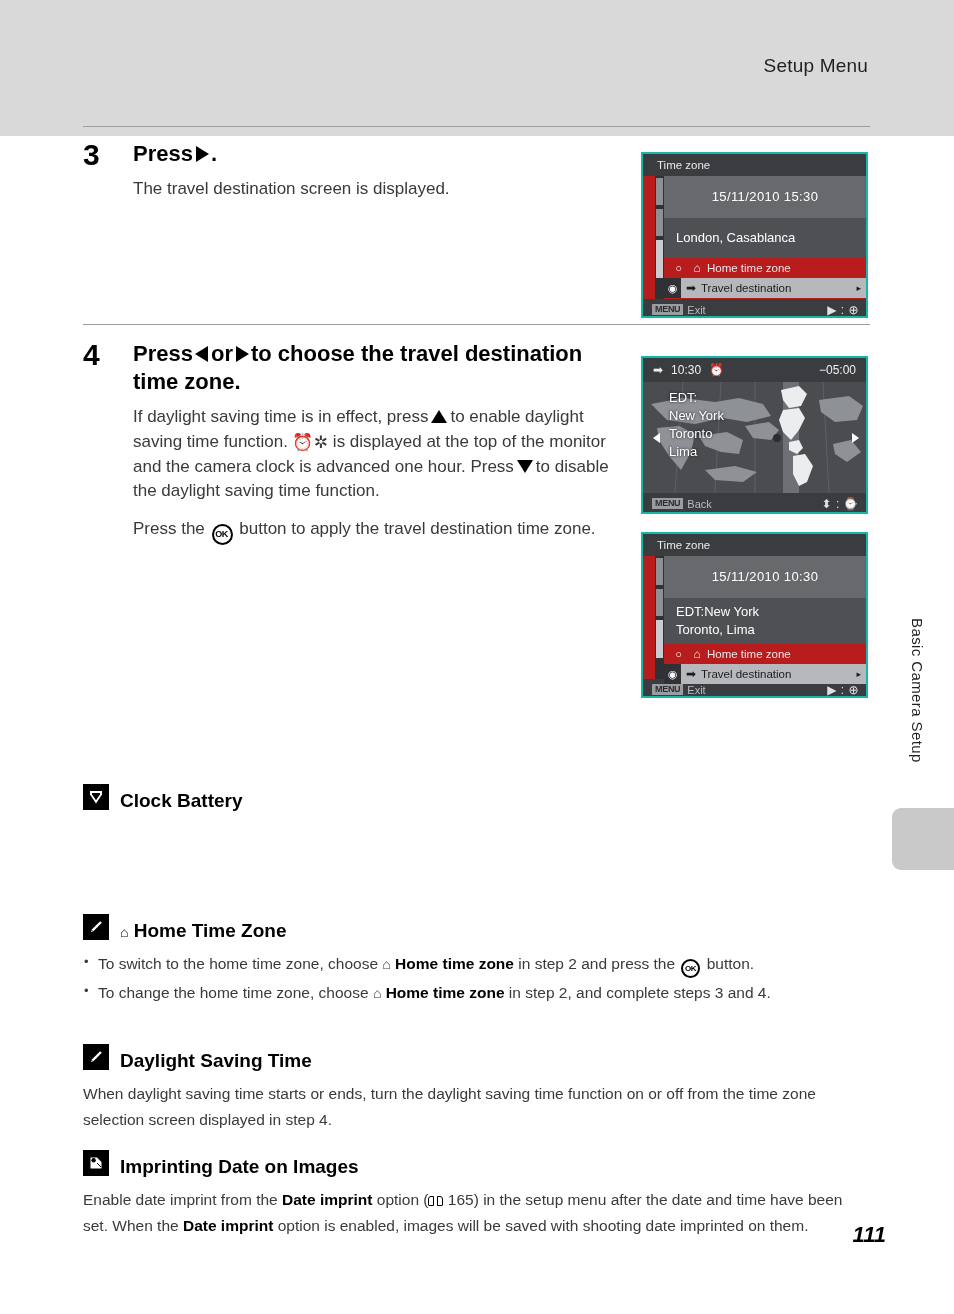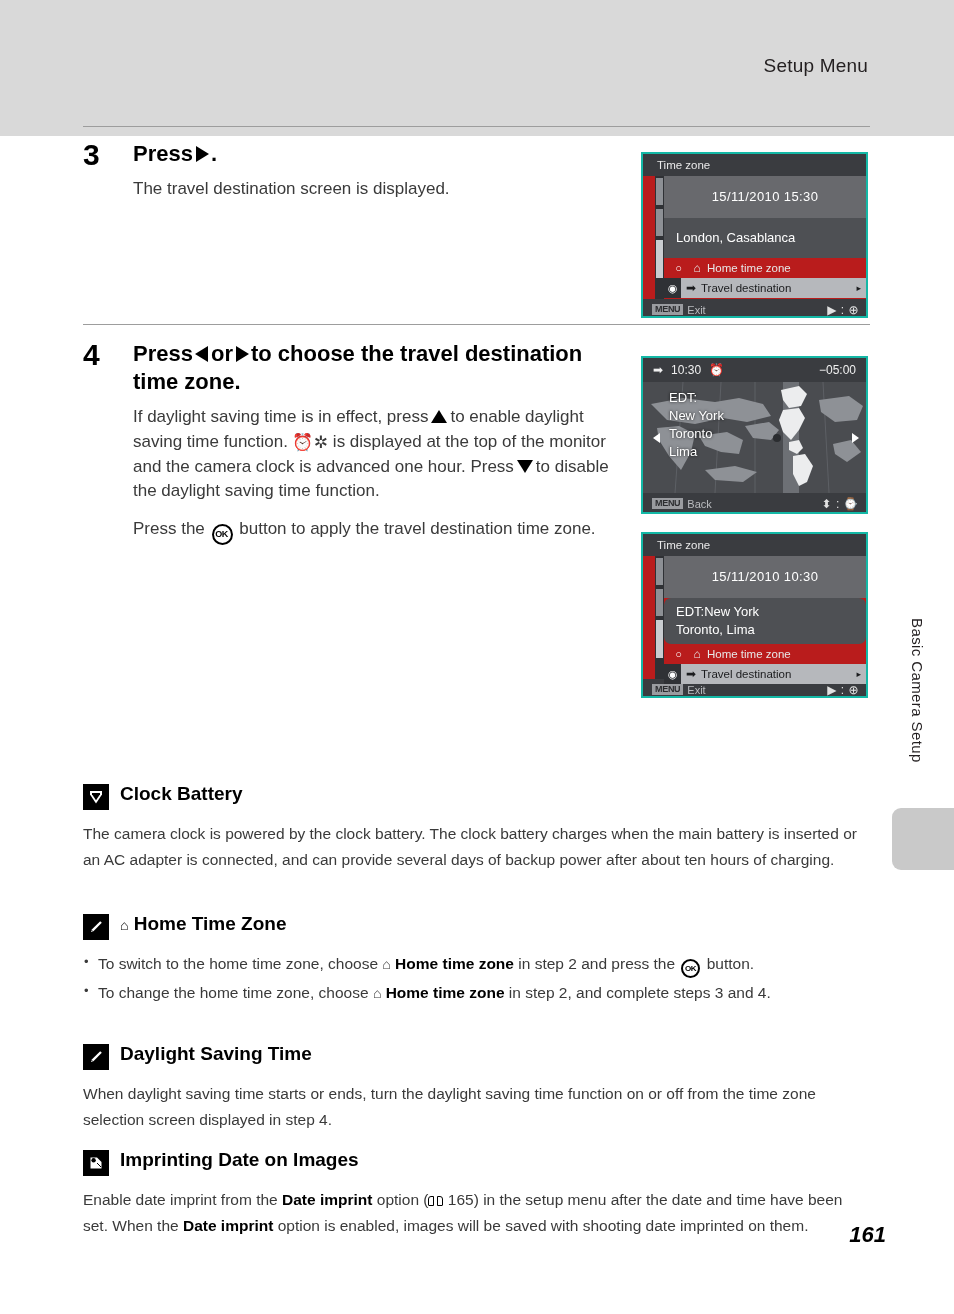--- a/index.html
+++ b/index.html
@@ -184,21 +184,21 @@
     height: 40px;
     background: #4e5054;
     padding-left: 12px;
     font-size: 13px;
     color: #ffffff;
     display: flex;
     flex-direction: column;
     justify-content: center;
   }
   .lcd-citybar .ln { line-height: 1.35; }
-  .lcd-citybar.two-line { height: 46px; border-radius: 7px; }
+  .lcd-citybar.two-line { height: 46px; }
 
   .lcd-opt {
     margin-left: 9px;
     height: 20px;
     display: flex;
     align-items: center;
     font-size: 11.5px;
     color: #e7e7e7;
     padding-left: 6px;
     box-sizing: border-box;
@@ -309,21 +309,21 @@
   }
 
   
   .note {
     position: absolute;
     left: 83px;
     width: 787px;
   }
   .note-head {
     display: flex;
-    align-items: flex-start;
+    align-items: flex-end;
     margin-bottom: 11px;
   }
   .note-badge {
     width: 26px; height: 26px;
     background: #000;
     color: #fff;
     flex: none;
     display: flex;
     align-items: center;
     justify-content: center;
@@ -565,21 +565,20 @@
   <div class="note" id="note-clock">
     <div class="note-head">
       <div class="note-badge">
         <svg width="16" height="16" viewBox="0 0 16 16">
             <path d="M2 2 H14 V5.5 L8 14.5 L2 5.5 Z" fill="#ffffff"></path>
             <path d="M4 4 H12 V5.2 L8 11.2 L4 5.2 Z" fill="#000000"></path>
           </svg>
       </div>
       <div class="note-title">Clock Battery</div>
     </div>
-    <div class="note-body">The camera clock is powered by the clock battery. The clock battery charges when the main battery is inserted or an AC adapter is connected, and can provide several days of backup power after about ten hours of charging.</div>
   </div>
 
   <div class="note" id="note-home">
     <div class="note-head">
       <div class="note-badge">
         <svg width="16" height="16" viewBox="0 0 16 16">
             <path d="M12.2 2.2 L13.8 3.8 L5.4 12.2 L3 13 L3.8 10.6 Z" fill="#ffffff"></path>
             <path d="M3.6 11.2 L4.8 12.4" stroke="#000" stroke-width="0.9"></path>
           </svg>
       </div>
@@ -638,13 +637,13 @@
       <b>Date imprint</b>
       <span>option is enabled, images will be saved with shooting date imprinted on them.</span>
     </div>
   </div>
 
 </div>
 
 <div class="side-tab-text">Basic Camera Setup</div>
 <div class="side-tab-block"></div>
 
-<div class="page-num">161</div>
+<div class="page-num">111</div>
 
 </body></html>

